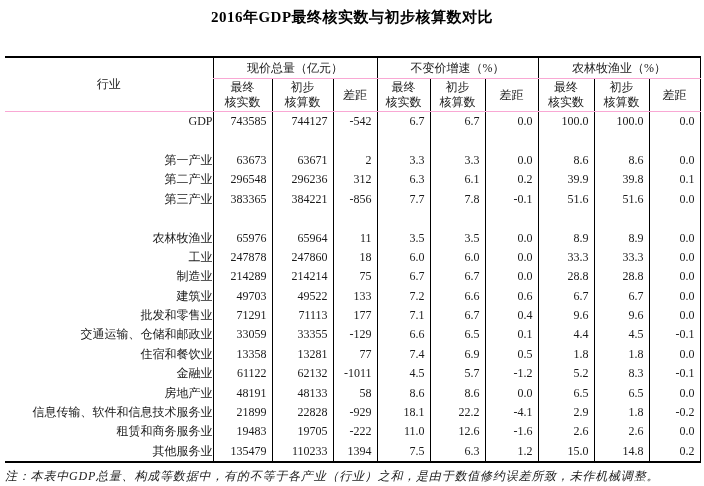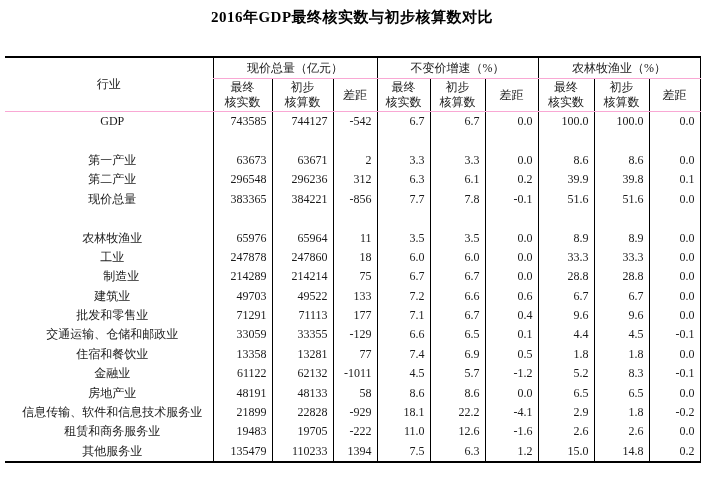--- a/index.html
+++ b/index.html
@@ -58,21 +58,21 @@
   table.gdp thead tr.sub-row th {
     height: 32px;
     white-space: pre-line;
     line-height: 15px;
   }
   table.gdp tbody td {
     height: 19.4px;
     vertical-align: middle;
   }
   table.gdp td.industry {
-    text-align: center;
+    text-align: right;
     padding-left: 7px;
   }
   table.gdp td.industry.indent {
     padding-left: 25px;
   }
   table.gdp td.num {
     text-align: right;
     padding-right: 5px;
   }
   .footnote {
@@ -170,21 +170,21 @@
           <td class="num">296236</td>
           <td class="num">312</td>
           <td class="num">6.3</td>
           <td class="num">6.1</td>
           <td class="num">0.2</td>
           <td class="num">39.9</td>
           <td class="num">39.8</td>
           <td class="num">0.1</td>
         </tr>
         <tr>
-          <td class="industry">现价总量</td>
+          <td class="industry">第三产业</td>
           <td class="num">383365</td>
           <td class="num">384221</td>
           <td class="num">-856</td>
           <td class="num">7.7</td>
           <td class="num">7.8</td>
           <td class="num">-0.1</td>
           <td class="num">51.6</td>
           <td class="num">51.6</td>
           <td class="num">0.0</td>
         </tr>
@@ -340,13 +340,14 @@
           <td class="num">7.5</td>
           <td class="num">6.3</td>
           <td class="num">1.2</td>
           <td class="num">15.0</td>
           <td class="num">14.8</td>
           <td class="num">0.2</td>
         </tr>
       </tbody>
   </table>
 
+  <div class="footnote">注：本表中GDP总量、构成等数据中，有的不等于各产业（行业）之和，是由于数值修约误差所致，未作机械调整。</div>
 </div>
 
 </body></html>

